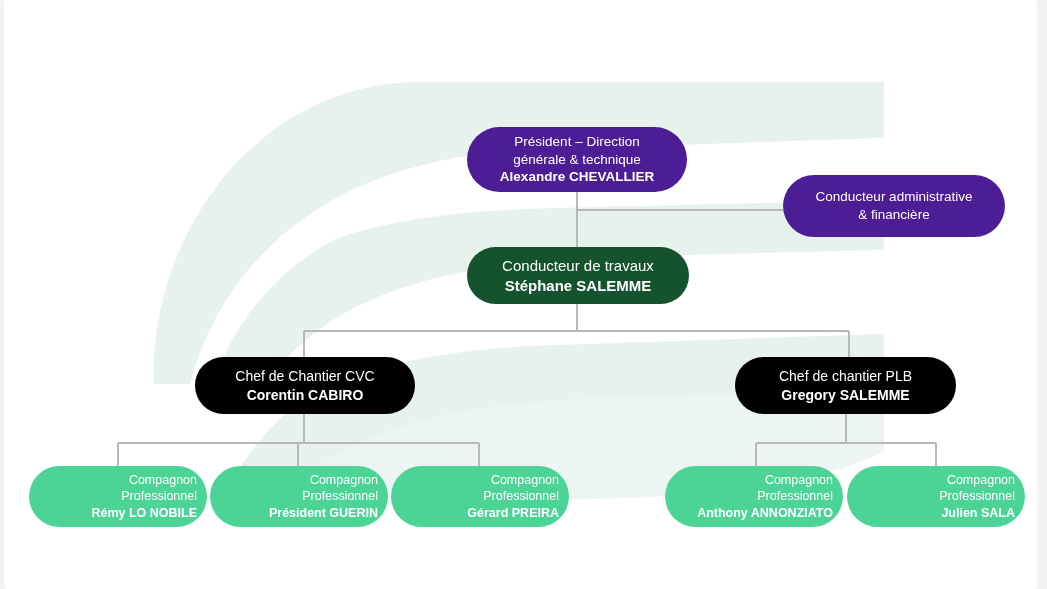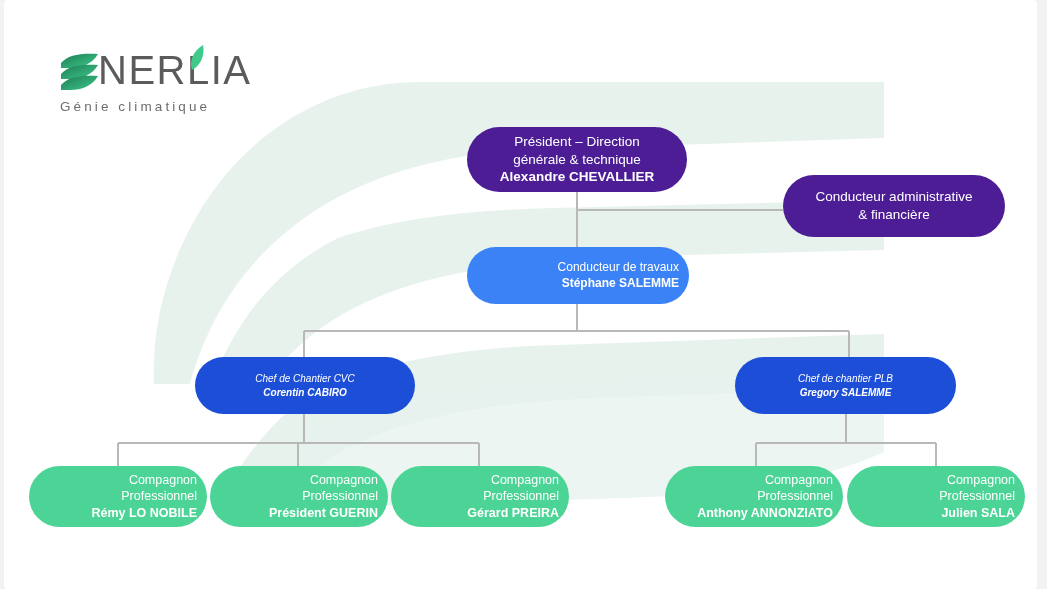--- a/index.html
+++ b/index.html
@@ -108,59 +108,39 @@
     padding: 4px 10px;
   }
   .node .role {
     font-weight: 400;
   }
   .node .person {
     font-weight: 700;
   }
 
   .lvl-1 { background: #4c1d95; font-size: 13.5px; }
-  .lvl-2 { background: #3b82f6; font-size: 12px; align-items: flex-end; }
-  .lvl-3 { background: #1d4ed8; font-size: 10px; font-style: italic; }
+  .lvl-2 { background: #14532d; font-size: 15px; }
+  .lvl-3 { background: #000000; font-size: 14px; }
   .lvl-4 { background: #4cd496; font-size: 12.5px; align-items: flex-end; }
 </style>
 </head>
 <body>
 
 <div id="root">
   <div class="slide">
 
     <svg class="watermark" viewBox="0 0 760 440">
       <g fill="#e7f2ed">
         <path d="M 296 2 C 200 2 120 56 74 134 C 40 192 28 250 30 304 L 66 304 C 84 236 124 176 186 134 C 246 94 320 74 404 70 L 760 58 L 760 2 Z"></path>
         <path d="M 214 158 C 150 190 106 246 84 316 L 126 330 C 156 272 206 232 278 208 C 344 186 424 178 520 176 L 760 170 L 760 120 L 430 128 C 346 130 272 138 214 158 Z"></path>
         <path d="M 176 320 C 130 360 104 400 92 438 L 150 438 C 170 402 202 374 256 354 C 312 332 386 322 476 318 L 760 308 L 760 254 L 404 266 C 308 272 232 288 176 320 Z"></path>
       </g>
       <path fill="#e7f2ed" d="M 182 352 C 230 324 310 310 410 304 L 760 292 L 760 372 C 700 400 612 414 500 418 L 180 428 Z" opacity="0.75"></path>
     </svg>
 
-    <div class="logo">
-      <svg class="logo-mark" viewBox="0 0 46 46">
-        <defs>
-          <linearGradient id="lg1" x1="0" y1="0" x2="1" y2="1">
-            <stop offset="0%" stop-color="#1d7d55"></stop>
-            <stop offset="100%" stop-color="#3fc98b"></stop>
-          </linearGradient>
-        </defs>
-        <g fill="url(#lg1)">
-          <path d="M 3 11 C 10 3 22 1 40 2 C 34 12 24 16 12 16 L 3 16 Z"></path>
-          <path d="M 3 22 C 10 14 22 12 40 13 C 34 23 24 27 12 27 L 3 27 Z"></path>
-          <path d="M 3 33 C 10 25 22 23 40 24 C 34 34 24 38 12 38 L 3 38 Z"></path>
-        </g>
-      </svg>
-      <div class="logo-word">NERLIA</div>
-      <svg class="logo-leaf" viewBox="0 0 22 30">
-        <path d="M 19 2 C 21 12 17 22 8 27 C 5 18 9 8 19 2 Z" fill="#3fc98b"></path>
-      </svg>
-      <div class="logo-tag">Génie climatique</div>
-    </div>
 
     <svg class="lines" viewBox="0 0 1033 589">
       <g stroke="#b8b8b8" stroke-width="1.2" fill="none" shape-rendering="crispEdges">
 
         <line x1="573" y1="190" x2="573" y2="330"></line>
 
         <line x1="573" y1="210" x2="779" y2="210"></line>
 
         <line x1="573" y1="303" x2="573" y2="332"></line>
 

